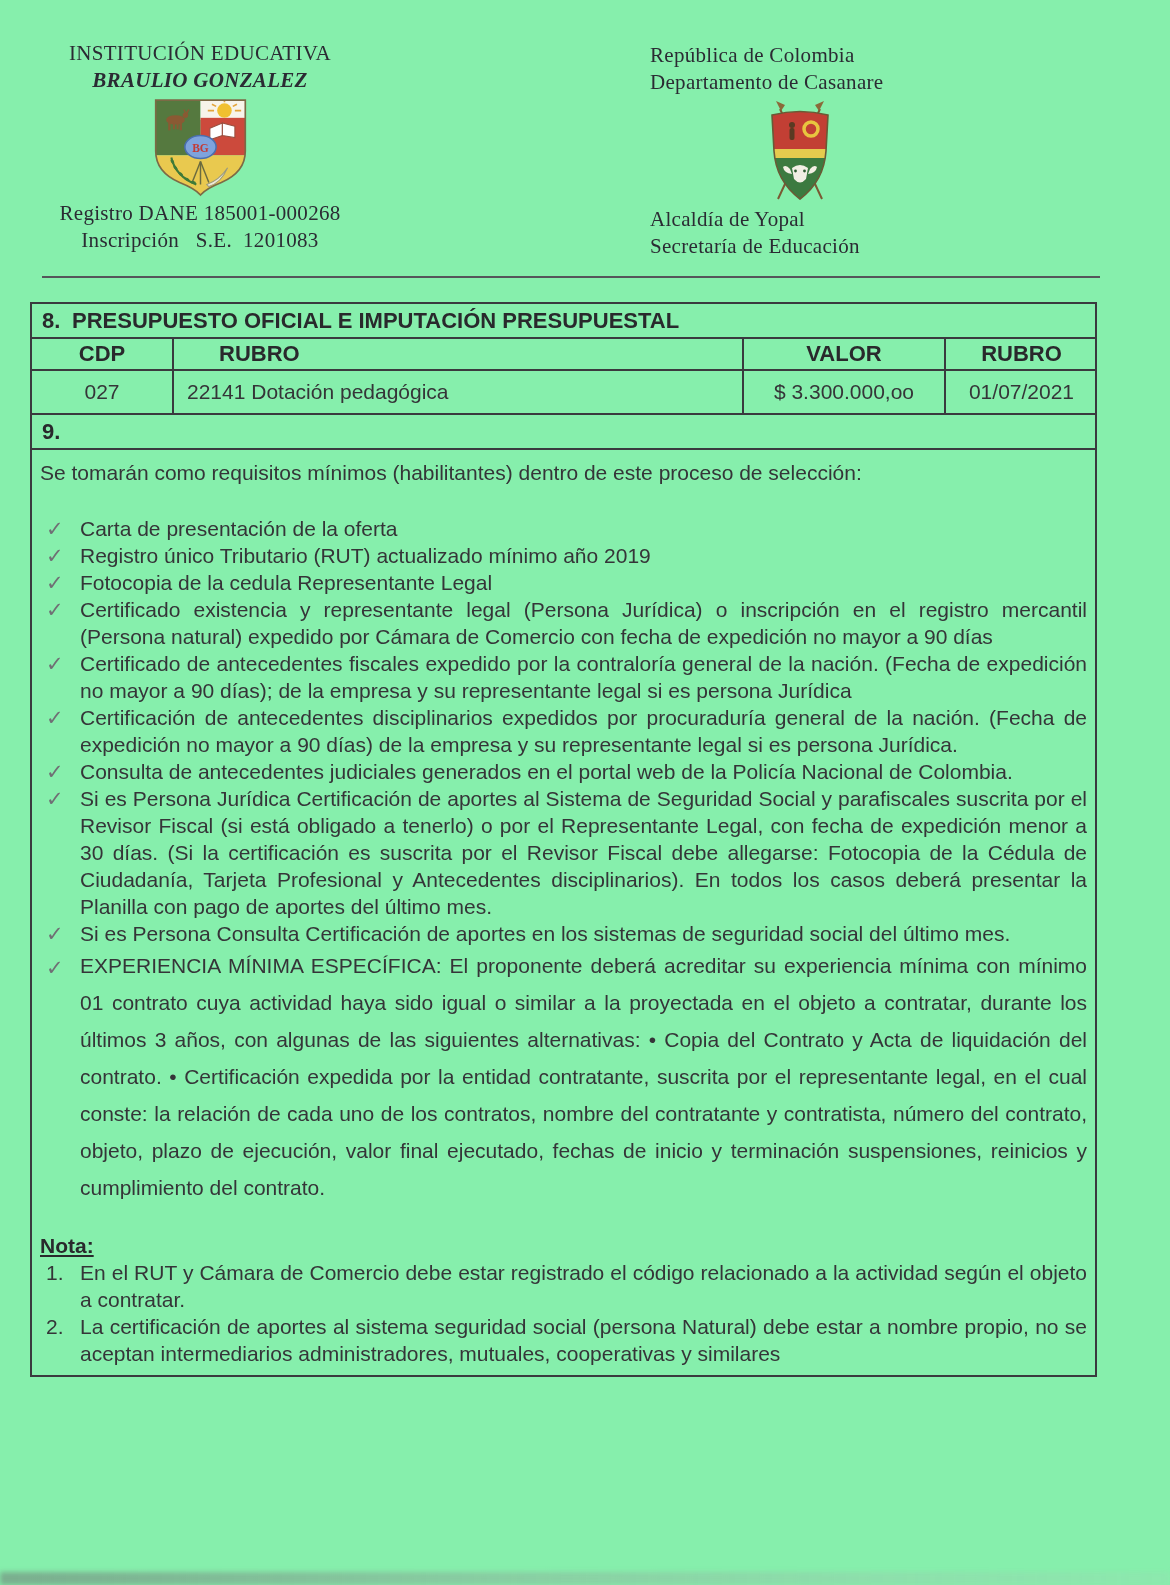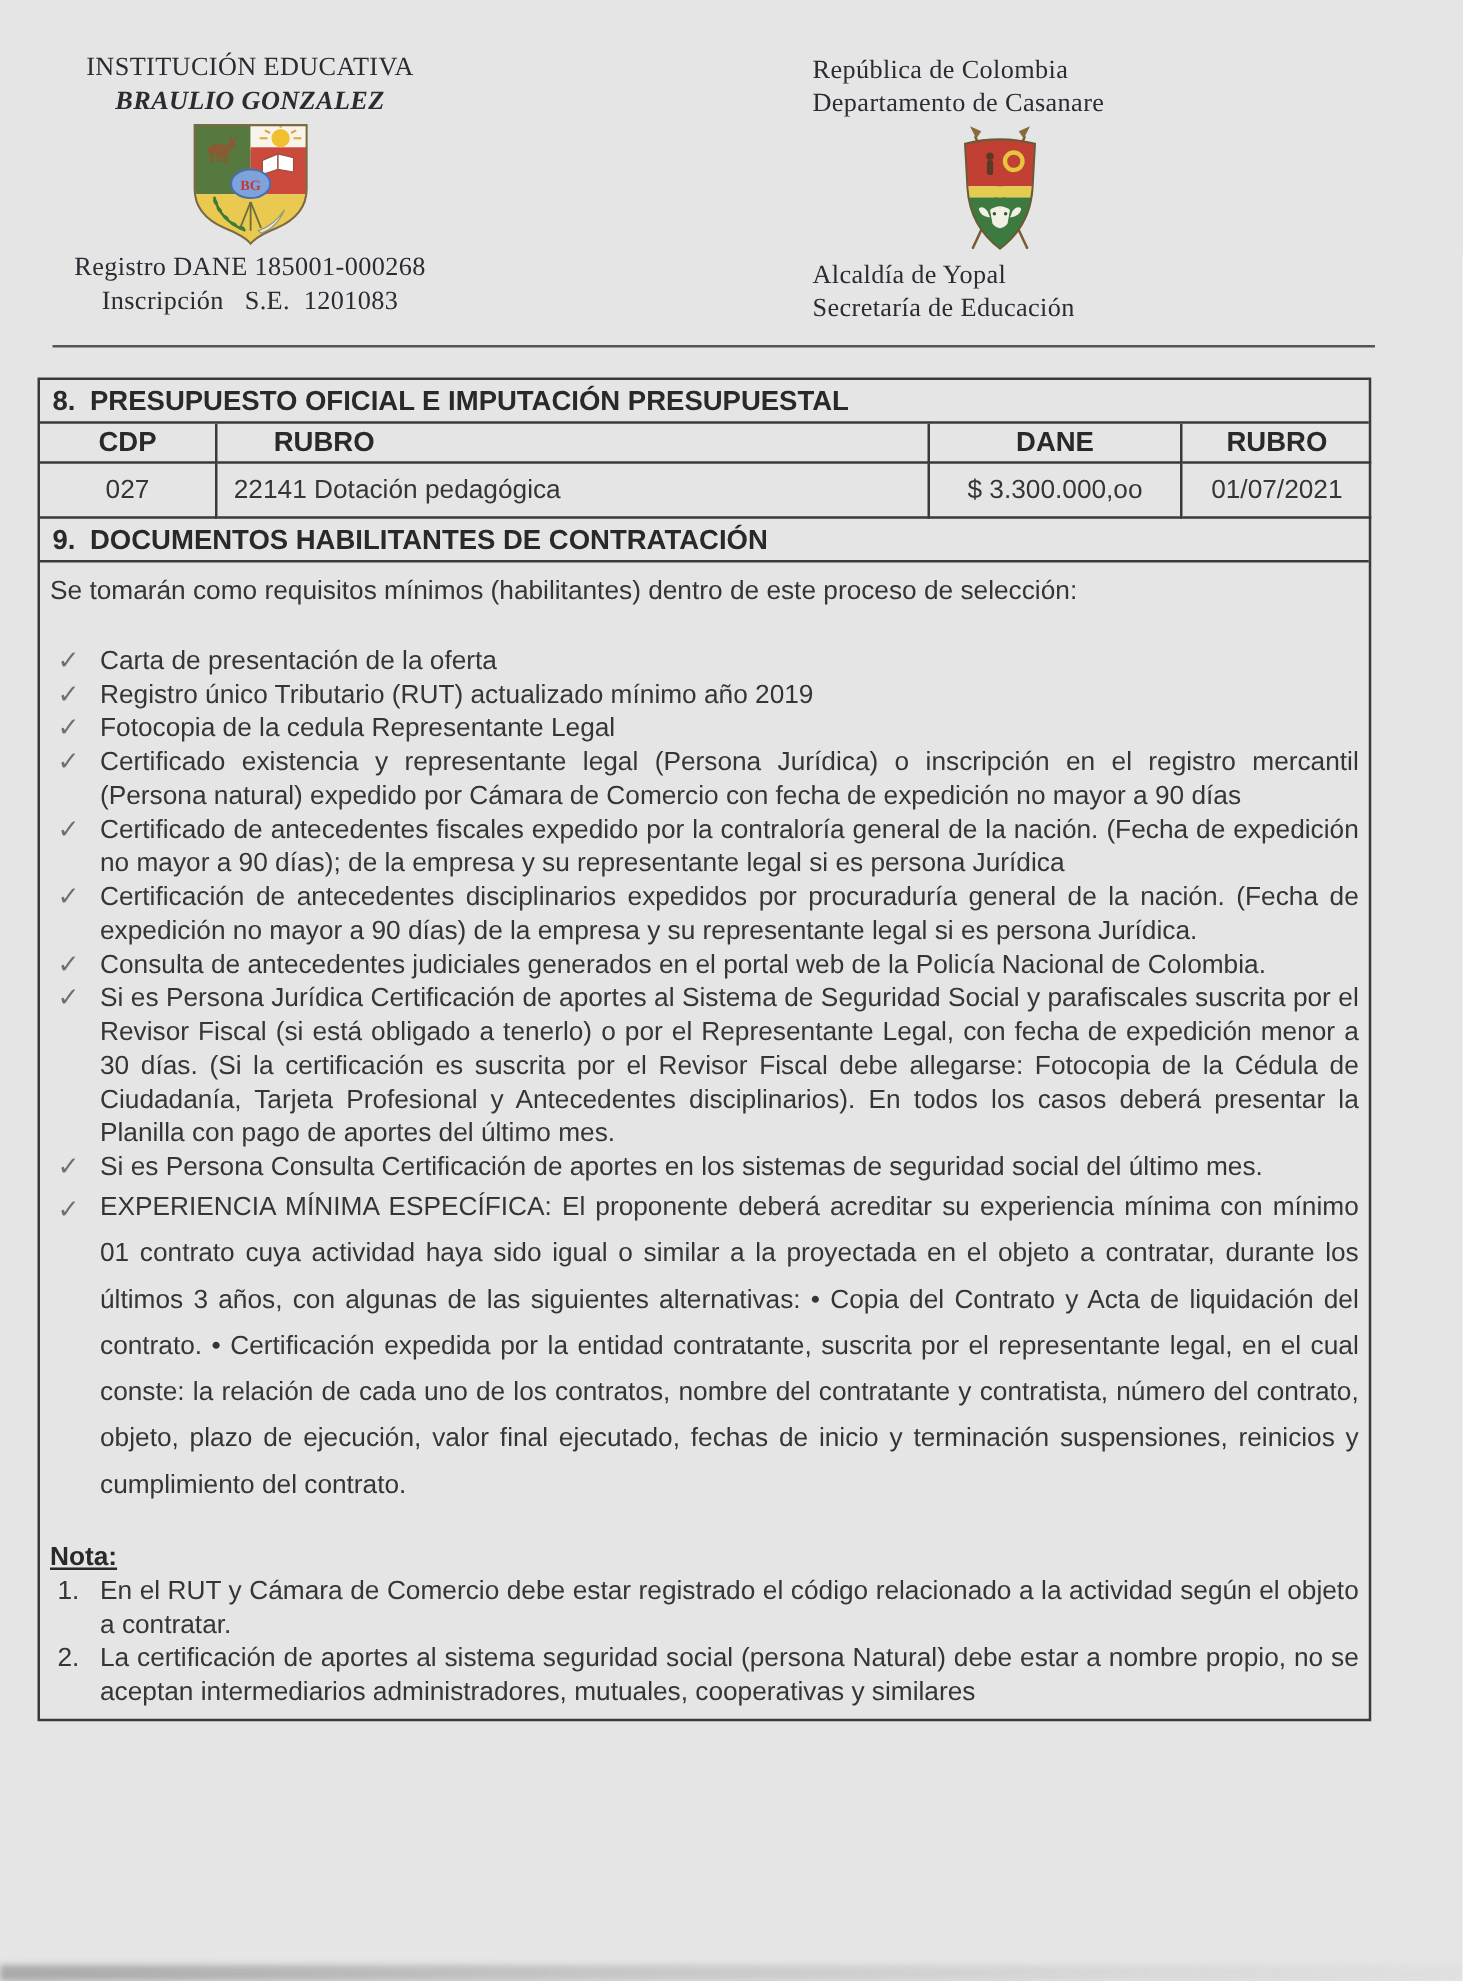--- a/index.html
+++ b/index.html
@@ -1,17 +1,17 @@
 <!DOCTYPE html>
 <html><head>
 <meta charset="utf-8">
 <style>
   * { margin:0; padding:0; box-sizing:border-box; }
   body { width:1170px; height:1585px; background:#ffffff; font-family:"Liberation Sans", sans-serif; }
-  .page { position:relative; width:1170px; height:1585px; background:#e5e5e5; overflow:hidden; }
+  .page { position:relative; width:1170px; height:1585px; background:#86efac; overflow:hidden; }
 
   
   .lh-left { position:absolute; left:55px; top:40px; width:290px; text-align:center;
              font-family:"Liberation Serif", serif; color:#2b2b33; }
   .lh-right { position:absolute; left:650px; top:42px; width:300px; text-align:left;
              font-family:"Liberation Serif", serif; color:#2b2b33; }
   .lh-line { font-size:21px; line-height:27px; letter-spacing:0.3px; }
   .lh-bold-italic { font-weight:bold; font-style:italic; }
   .lh-pre { white-space:pre; }
   .crest { display:block; margin:3px auto; }
@@ -165,35 +165,34 @@
       <colgroup>
         <col class="col-cdp">
           <col class="col-rubro">
           <col class="col-valor">
           <col class="col-fecha">
       </colgroup>
       <tbody>
           <tr>
         <th class="c">CDP</th>
         <th class="th-rubro">RUBRO</th>
-        <th class="c">DANE</th>
+        <th class="c">VALOR</th>
         <th class="c">RUBRO</th>
       </tr>
       <tr>
         <td class="c">027</td>
         <td class="td-rubro">22141 Dotación pedagógica</td>
         <td class="c">$ 3.300.000,oo</td>
         <td class="c">01/07/2021</td>
       </tr>
     </tbody>
       </table>
 
     <div class="sec-title">
       <span class="sec-num">9.</span>
-      <span>DOCUMENTOS HABILITANTES DE CONTRATACIÓN</span>
     </div>
 
     <div class="doc-body">
       <p class="intro">Se tomarán como requisitos mínimos (habilitantes) dentro de este proceso de selección:</p>
 
       <ul class="checklist">
         <li><span class="check">✓</span><span>Carta de presentación de la oferta</span></li>
         <li><span class="check">✓</span><span>Registro único Tributario (RUT) actualizado mínimo año 2019</span></li>
         <li><span class="check">✓</span><span>Fotocopia de la cedula Representante Legal</span></li>
         <li><span class="check">✓</span><span>Certificado existencia y representante legal (Persona Jurídica) o inscripción en el registro mercantil (Persona natural) expedido por Cámara de Comercio con fecha de expedición no mayor a 90 días</span></li>

